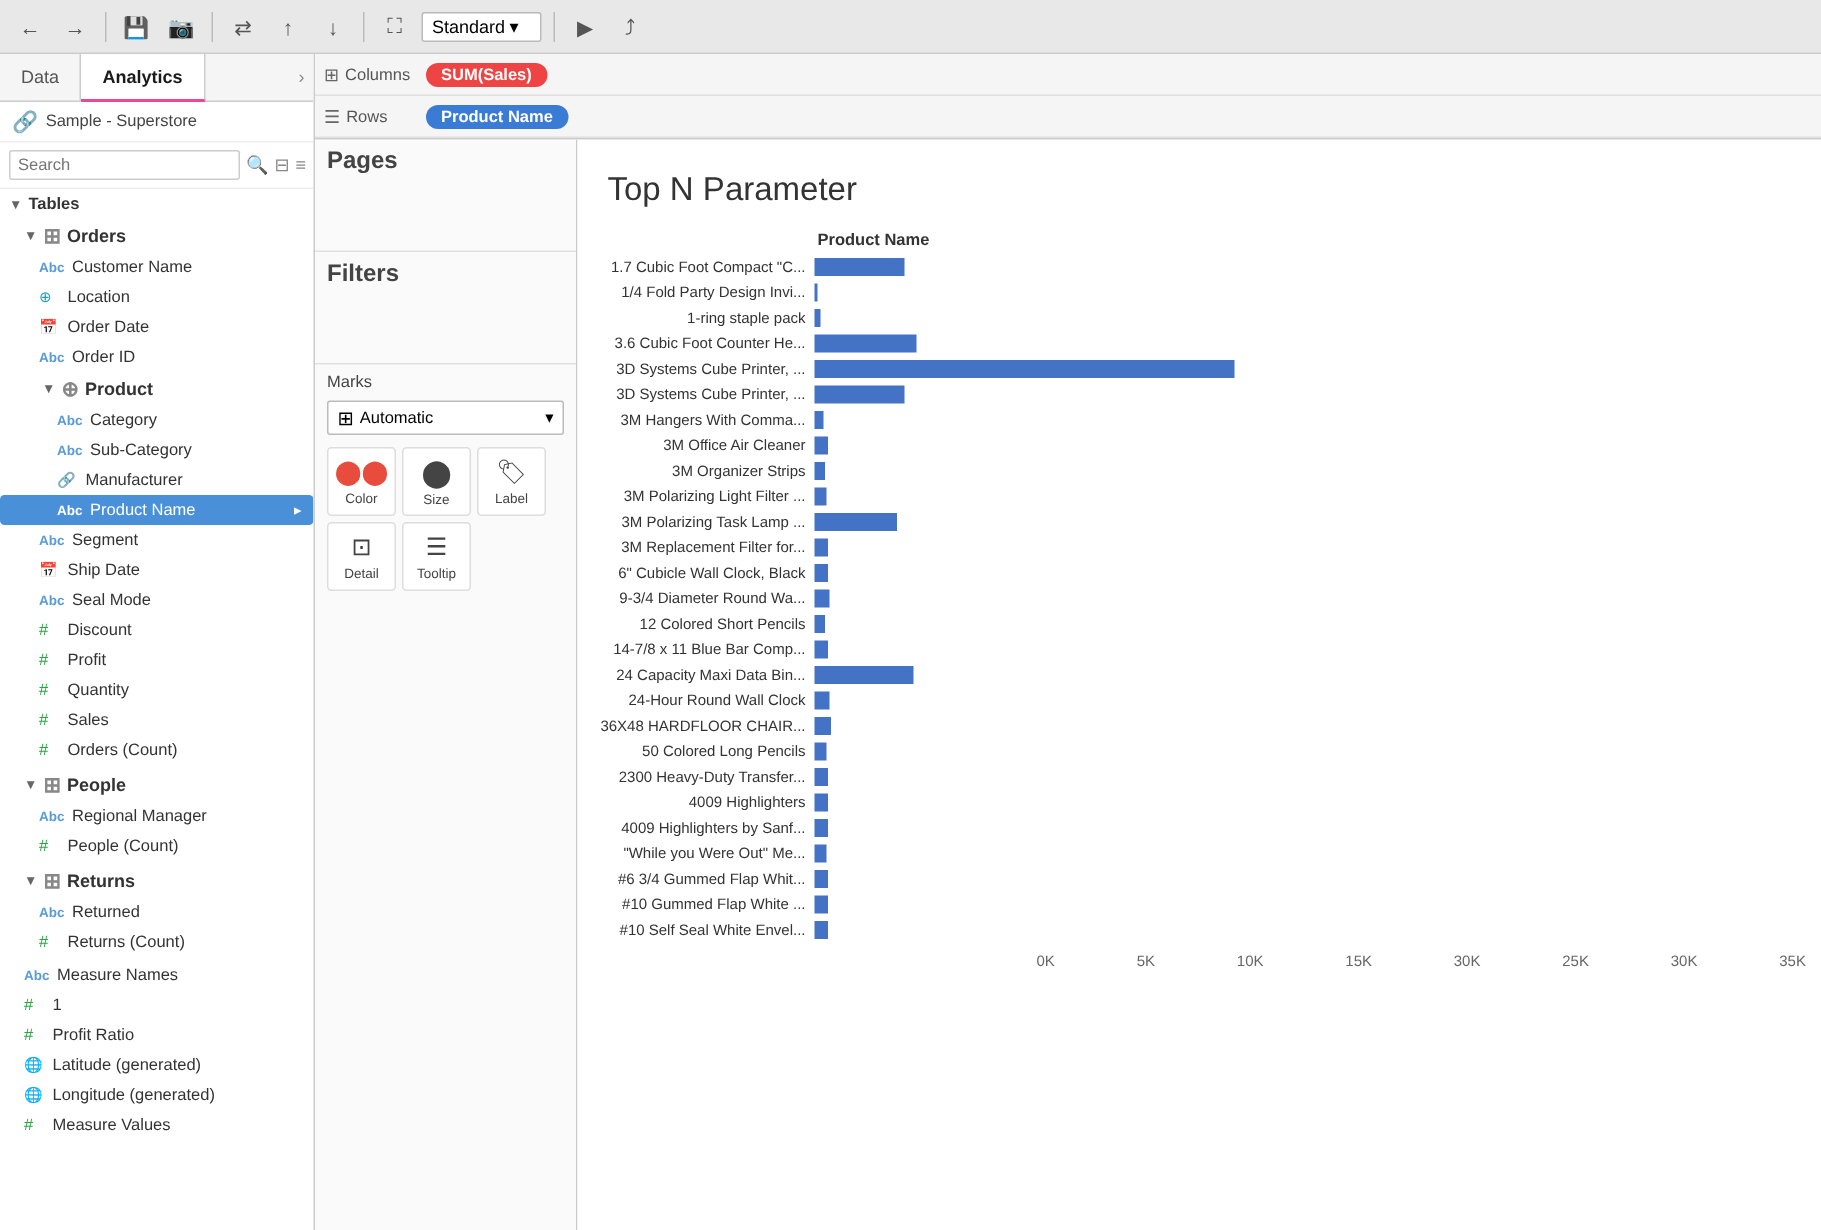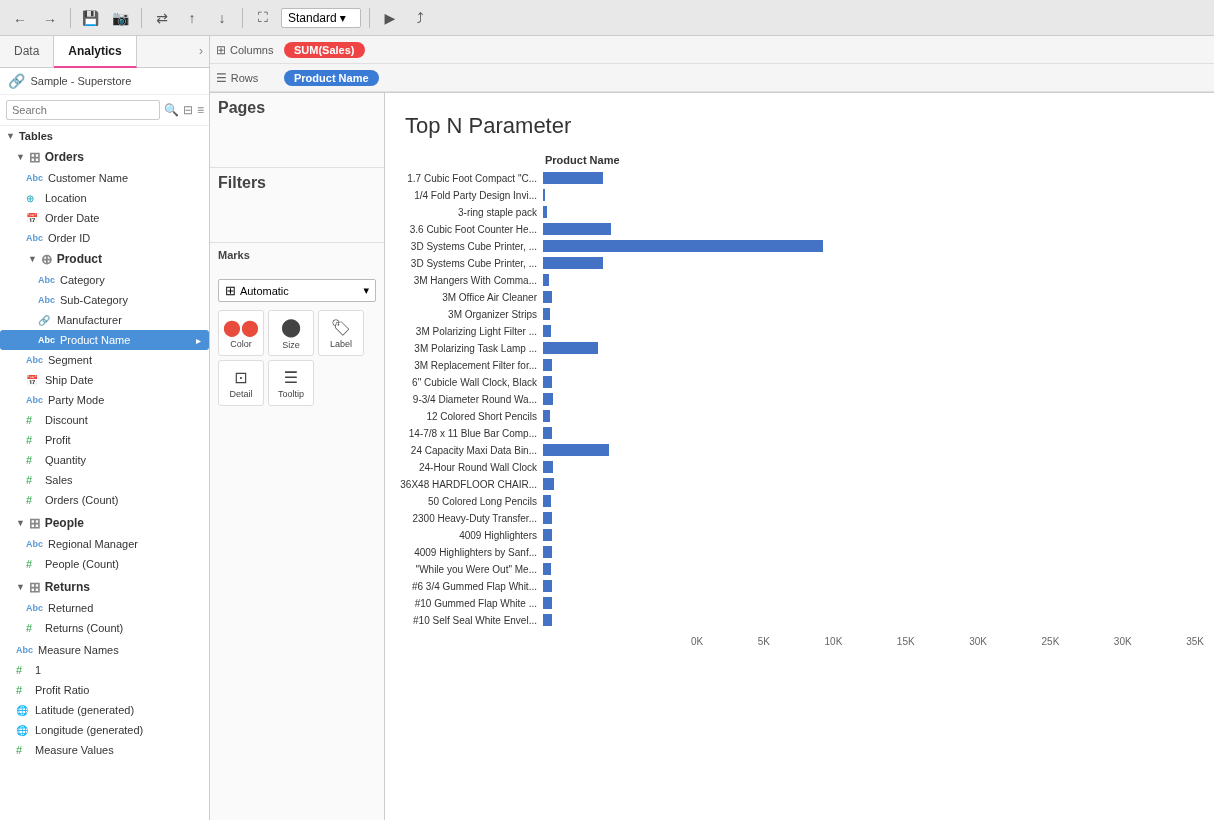--- a/index.html
+++ b/index.html
@@ -212,21 +212,21 @@
       font-weight: bold;
       color: #444;
       margin-bottom: 4px;
     }
     .sidebar-section-content {
       min-height: 40px;
     }
 
     
     .marks-section { padding: 6px 8px; flex: 1; }
-    .marks-title { font-size: 11px; font-weight: bold; color: #444; margin-bottom: 18px; }
+    .marks-title { font-size: 11px; font-weight: normal; color: #444; margin-bottom: 6px; }
     .marks-dropdown {
       display: flex;
       align-items: center;
       border: 1px solid #bbb;
       background: white;
       padding: 3px 6px;
       border-radius: 2px;
       font-size: 11px;
       cursor: pointer;
       gap: 4px;
@@ -460,21 +460,21 @@
         <div class="field-item">
           <span class="field-icon abc">Abc</span>
           <span>Segment</span>
         </div>
         <div class="field-item">
           <span class="field-icon calendar">📅</span>
           <span>Ship Date</span>
         </div>
         <div class="field-item">
           <span class="field-icon abc">Abc</span>
-          <span>Party Mode</span>
+          <span>Seal Mode</span>
         </div>
         <div class="field-item">
           <span class="field-icon hash">#</span>
           <span>Discount</span>
         </div>
         <div class="field-item">
           <span class="field-icon hash">#</span>
           <span>Profit</span>
         </div>
         <div class="field-item">
@@ -632,21 +632,21 @@
                   <div class="bar" style="width: 9.14%;"></div>
                 </div>
               </div>
               <div class="bar-row">
                 <div class="bar-label">1/4 Fold Party Design Invi...</div>
                 <div class="bar-container">
                   <div class="bar" style="width: 0.29%;"></div>
                 </div>
               </div>
               <div class="bar-row">
-                <div class="bar-label">3-ring staple pack</div>
+                <div class="bar-label">1-ring staple pack</div>
                 <div class="bar-container">
                   <div class="bar" style="width: 0.57%;"></div>
                 </div>
               </div>
               <div class="bar-row">
                 <div class="bar-label">3.6 Cubic Foot Counter He...</div>
                 <div class="bar-container">
                   <div class="bar" style="width: 10.29%;"></div>
                 </div>
               </div>

